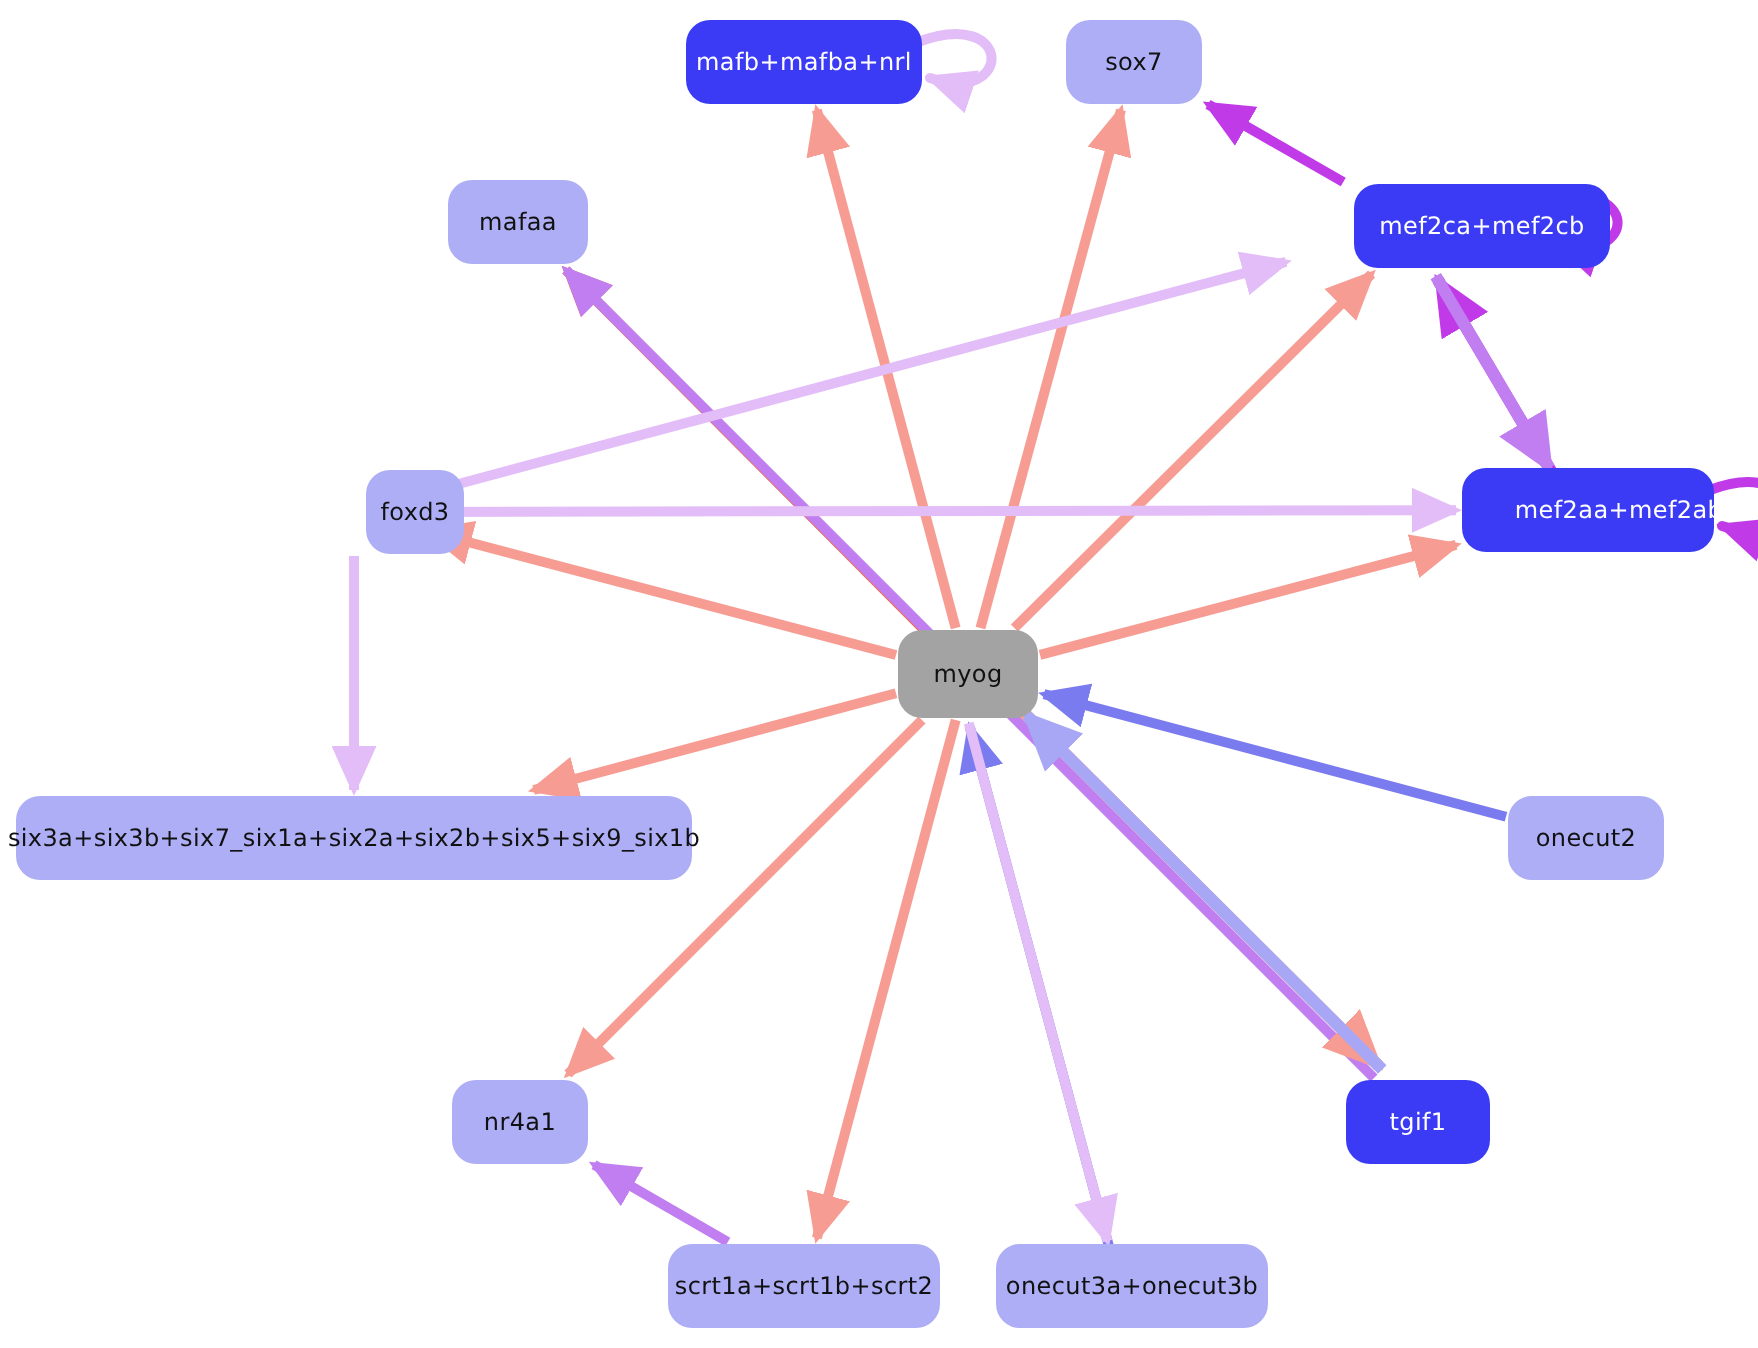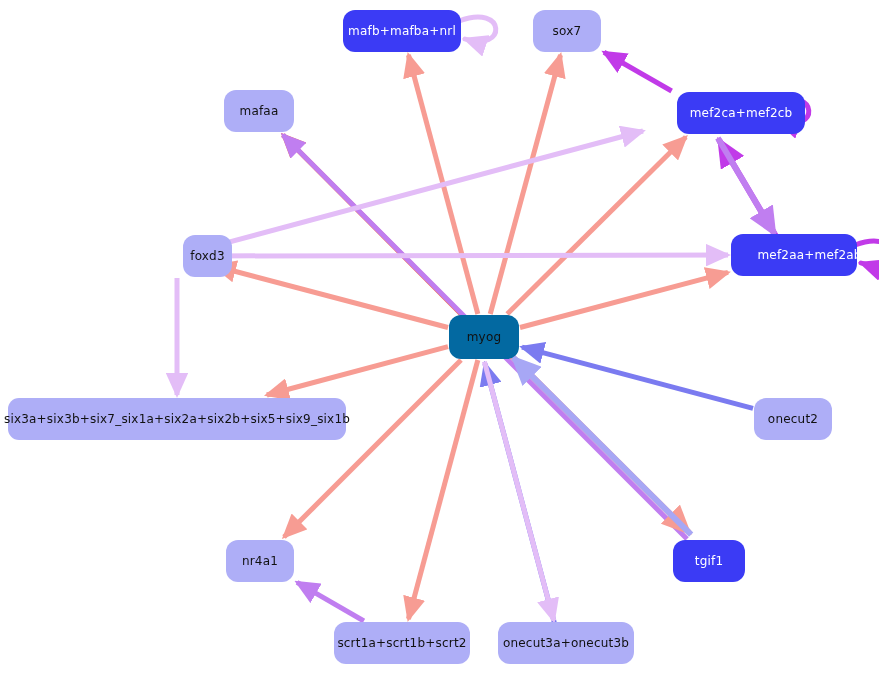--- a/index.html
+++ b/index.html
@@ -19,21 +19,21 @@
     text-align:center;
     white-space:nowrap;
     font-size:12px;
     letter-spacing:.2px;
     padding:0 12px;
     z-index:5;
     user-select:none;
   }
   .node-strong{background:#3b3bf5;color:#ffffff;}
   .node-light{background:#aeaef7;color:#111111;}
-  .node-center{background:#0369a1;color:#111111;}
+  .node-center{background:#a3a3a3;color:#111111;}
 </style>
 </head>
 <body>
 
 <div id="graph-canvas">
   <svg id="edge-layer" viewBox="0 0 879 674" xmlns="http://www.w3.org/2000/svg">
       <defs>
         <marker id="ah-f79c93" markerWidth="5" markerHeight="4.5" refX="4.4" refY="2.25" orient="auto" markerUnits="strokeWidth">
           <path d="M0,0 L5,2.25 L0,4.5 Z" fill="#f79c93"></path>
         </marker>
@@ -97,21 +97,21 @@
       </div>
       <div class="node node-strong" style="left: 731px; top: 234px; width: 126px; height: 42px; padding-left: 43px;">
         <span>mef2aa+mef2ab</span>
       </div>
       <div class="node node-light" style="left: 143px; top: 235px; width: 49px; height: 42px; margin-left: 40px;">
         <span>foxd3</span>
       </div>
       <div class="node node-center" style="left: 449px; top: 315px; width: 70px; height: 44px;">
         <span>myog</span>
       </div>
-      <div class="node node-light" style="left: 8px; top: 398px; width: 338px; height: 42px; border-radius: 11px;">
+      <div class="node node-light" style="left: 8px; top: 398px; width: 338px; height: 42px;">
         <span>six3a+six3b+six7_six1a+six2a+six2b+six5+six9_six1b</span>
       </div>
       <div class="node node-light" style="left: 754px; top: 398px; width: 78px; height: 42px;">
         <span>onecut2</span>
       </div>
       <div class="node node-light" style="left: 226px; top: 540px; width: 68px; height: 42px;">
         <span>nr4a1</span>
       </div>
       <div class="node node-strong" style="left: 673px; top: 540px; width: 72px; height: 42px;">
         <span>tgif1</span>

